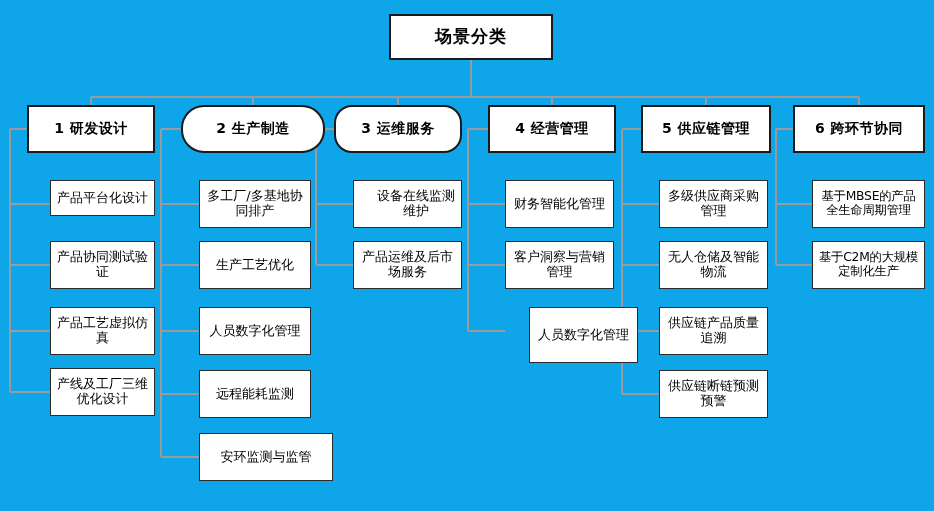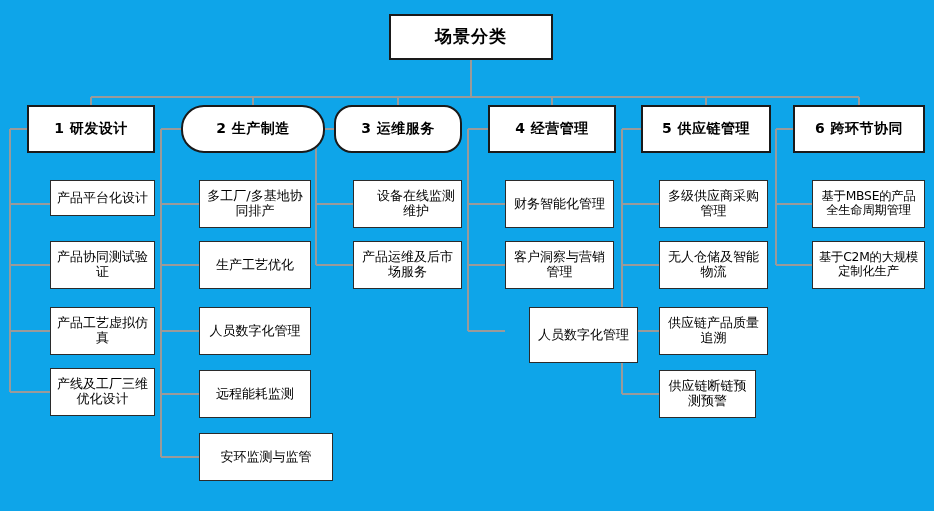--- a/index.html
+++ b/index.html
@@ -193,21 +193,21 @@
 
   <div class="node leaf-node" style="left:659px; top:180px; width:109px; height:48px;">
     <span class="node-label">多级供应商采购管理</span>
   </div>
   <div class="node leaf-node" style="left:659px; top:241px; width:109px; height:48px;">
     <span class="node-label">无人仓储及智能物流</span>
   </div>
   <div class="node leaf-node" style="left:659px; top:307px; width:109px; height:48px;">
     <span class="node-label">供应链产品质量追溯</span>
   </div>
-  <div class="node leaf-node" style="left:659px; top:370px; width:97px; height:48px;">
+  <div class="node leaf-node" style="left:659px; top:370px; width:109px; height:48px;">
     <span class="node-label">供应链断链预测预警</span>
   </div>
 
   <div class="node leaf-node tight" style="left:812px; top:180px; width:113px; height:48px;">
     <span class="node-label">基于MBSE的产品全生命周期管理</span>
   </div>
   <div class="node leaf-node tight" style="left:812px; top:241px; width:113px; height:48px;">
     <span class="node-label">基于C2M的大规模定制化生产</span>
   </div>
 

